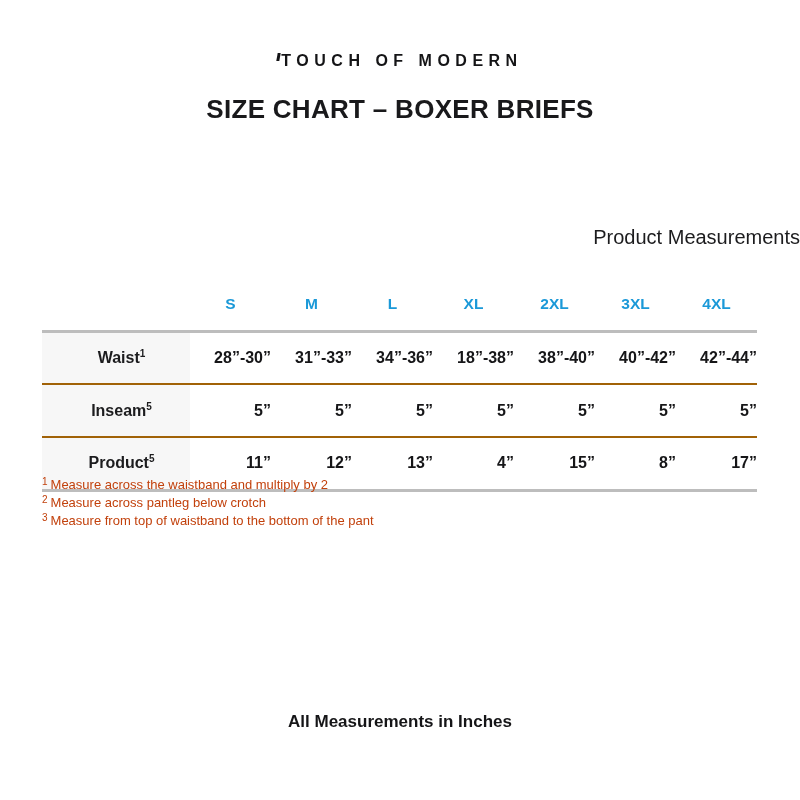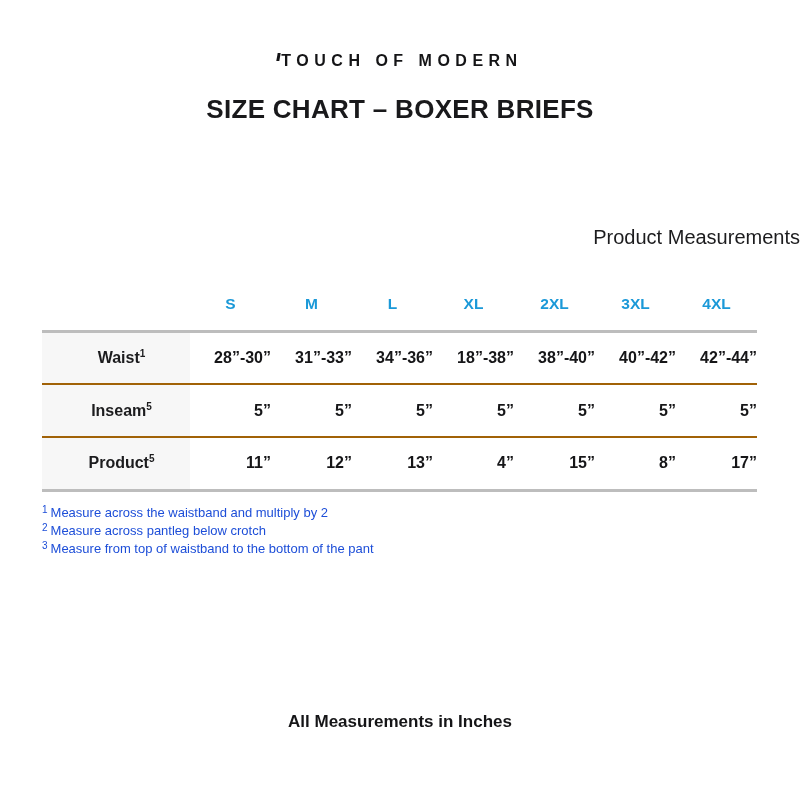--- a/index.html
+++ b/index.html
@@ -89,25 +89,25 @@
   tbody td {
     text-align: right;
     vertical-align: middle;
     font-size: 16px;
     font-weight: 600;
     color: #161618;
   }
   sup { font-size: 10px; vertical-align: 6px; line-height: 0; }
   .footnotes {
     position: absolute;
-    top: 504px;
+    top: 476px;
     left: 42px;
     font-size: 13px;
     line-height: 18px;
-    color: #1d4ed8;
+    color: #c2410c;
   }
   .footnote sup { margin-right: 3px; vertical-align: 4px; }
   .footer-note {
     position: absolute;
     top: 712px;
     left: 0;
     width: 100%;
     text-align: center;
     font-size: 17px;
     font-weight: 600;

